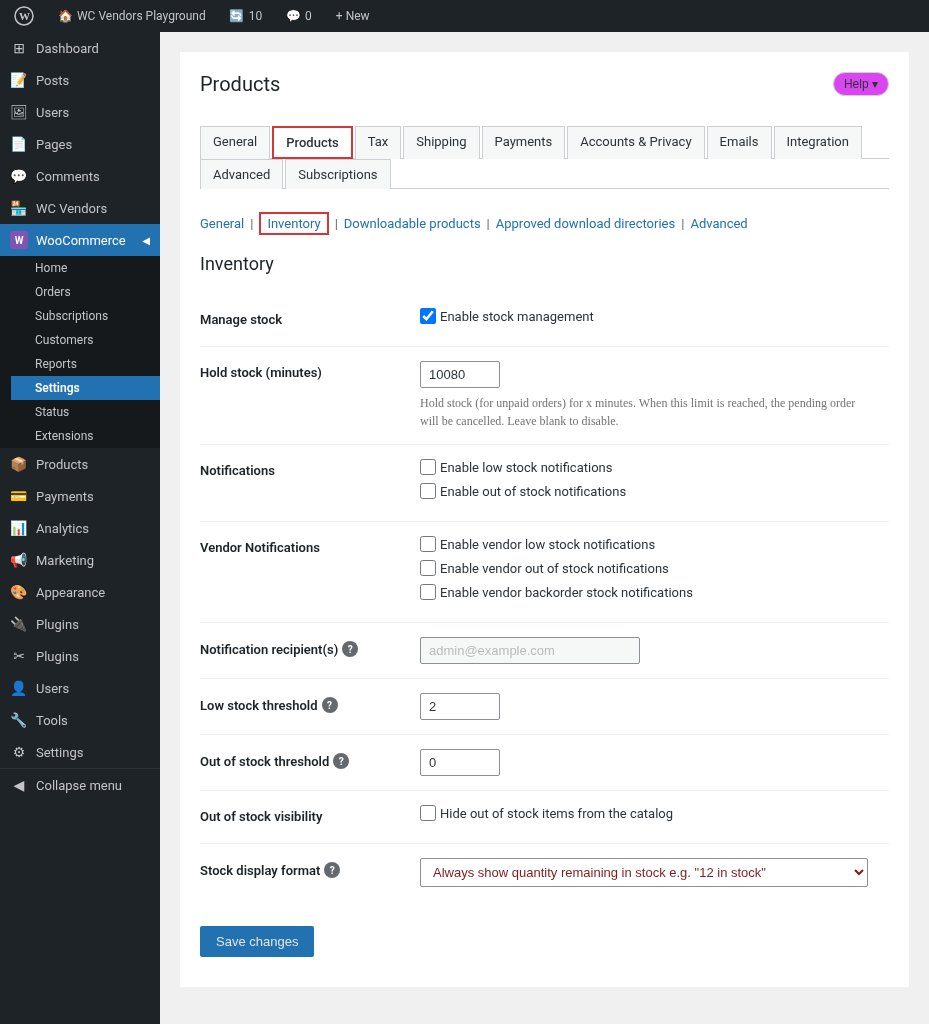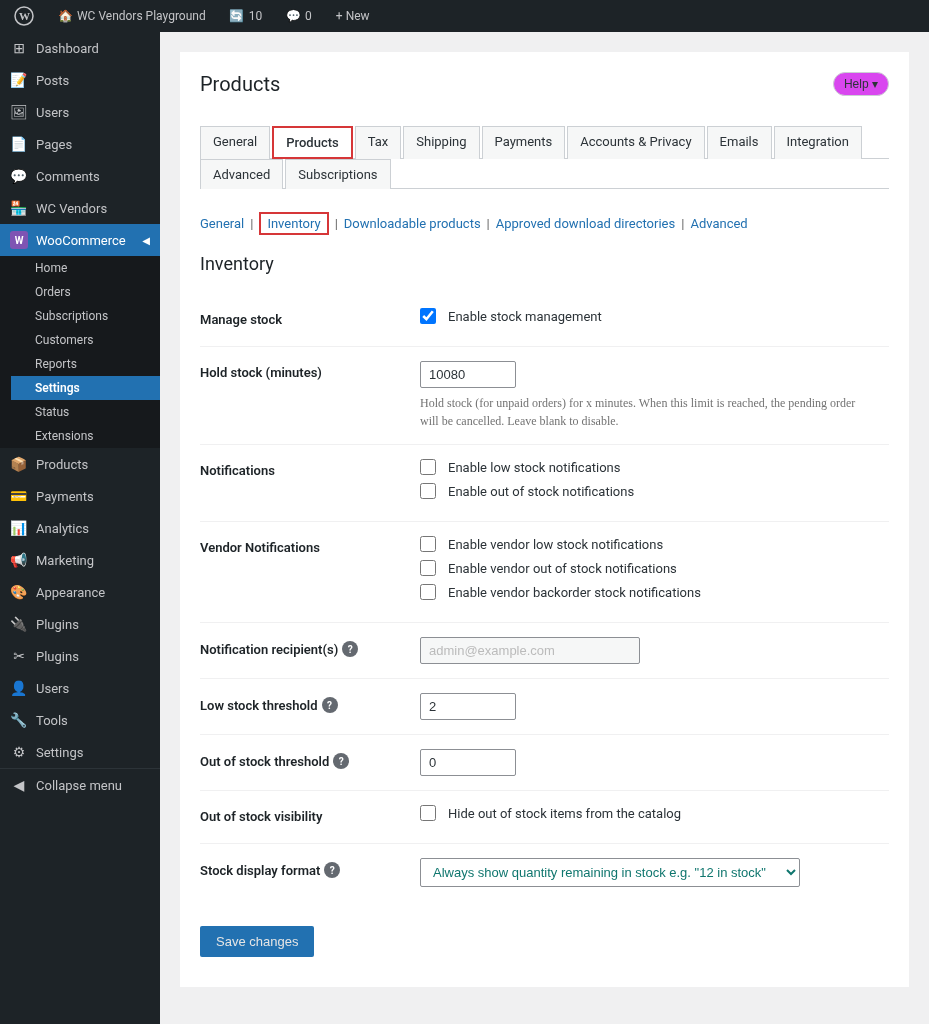--- a/index.html
+++ b/index.html
@@ -121,30 +121,30 @@
       text-align: left;
       font-weight: 600;
       font-size: 13px;
       color: #1d2327;
       padding: 18px 0;
       width: 220px;
       vertical-align: top;
     }
     .settings-table td { padding: 14px 0; vertical-align: top; }
 
-    .checkbox-row { display: flex; align-items: center; gap: 12px; margin-bottom: 8px; }
+    .checkbox-row { display: flex; align-items: center; gap: 4px; margin-bottom: 8px; }
     .checkbox-row input[type="checkbox"] { width: 16px; height: 16px; cursor: pointer; }
     .checkbox-label { font-size: 13px; color: #2c3338; }
 
     .text-input {
       border: 1px solid #8c8f94;
       padding: 5px 8px;
       font-size: 13px;
       border-radius: 2px;
-      width: 96px;
+      width: 80px;
       color: #2c3338;
     }
     .text-input-wide {
       border: 1px solid #8c8f94;
       padding: 5px 8px;
       font-size: 13px;
       border-radius: 2px;
       width: 220px;
       color: #2c3338;
       background: #f6f7f7;
@@ -168,23 +168,23 @@
       flex-shrink: 0;
     }
 
     .th-with-help { display: flex; align-items: center; gap: 4px; }
 
     .select-input {
       border: 1px solid #8c8f94;
       padding: 5px 8px;
       font-size: 13px;
       border-radius: 2px;
-      color: #0f766e;
+      color: #7f1d1d;
       background: #fff;
-      width: 380px;
+      width: 448px;
       cursor: pointer;
     }
 
     
     .save-btn {
       background: #2271b1;
       color: #e5e5e5;
       border: none;
       padding: 8px 16px;
       font-size: 13px;

